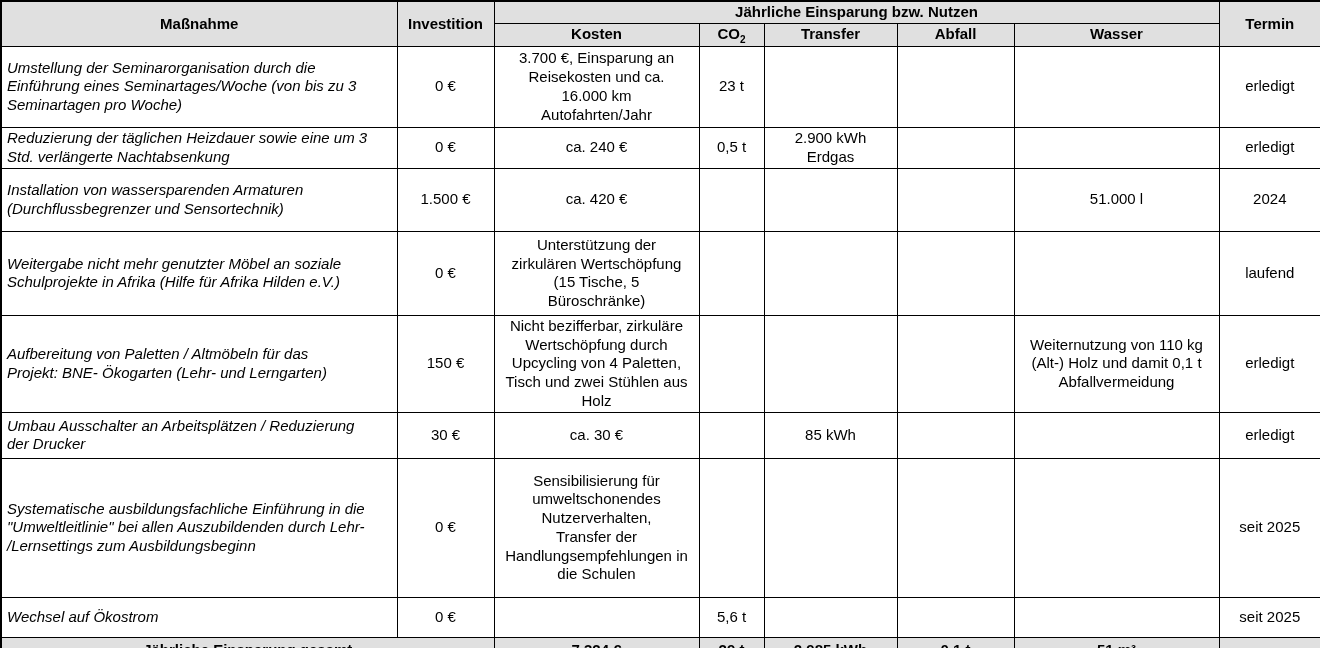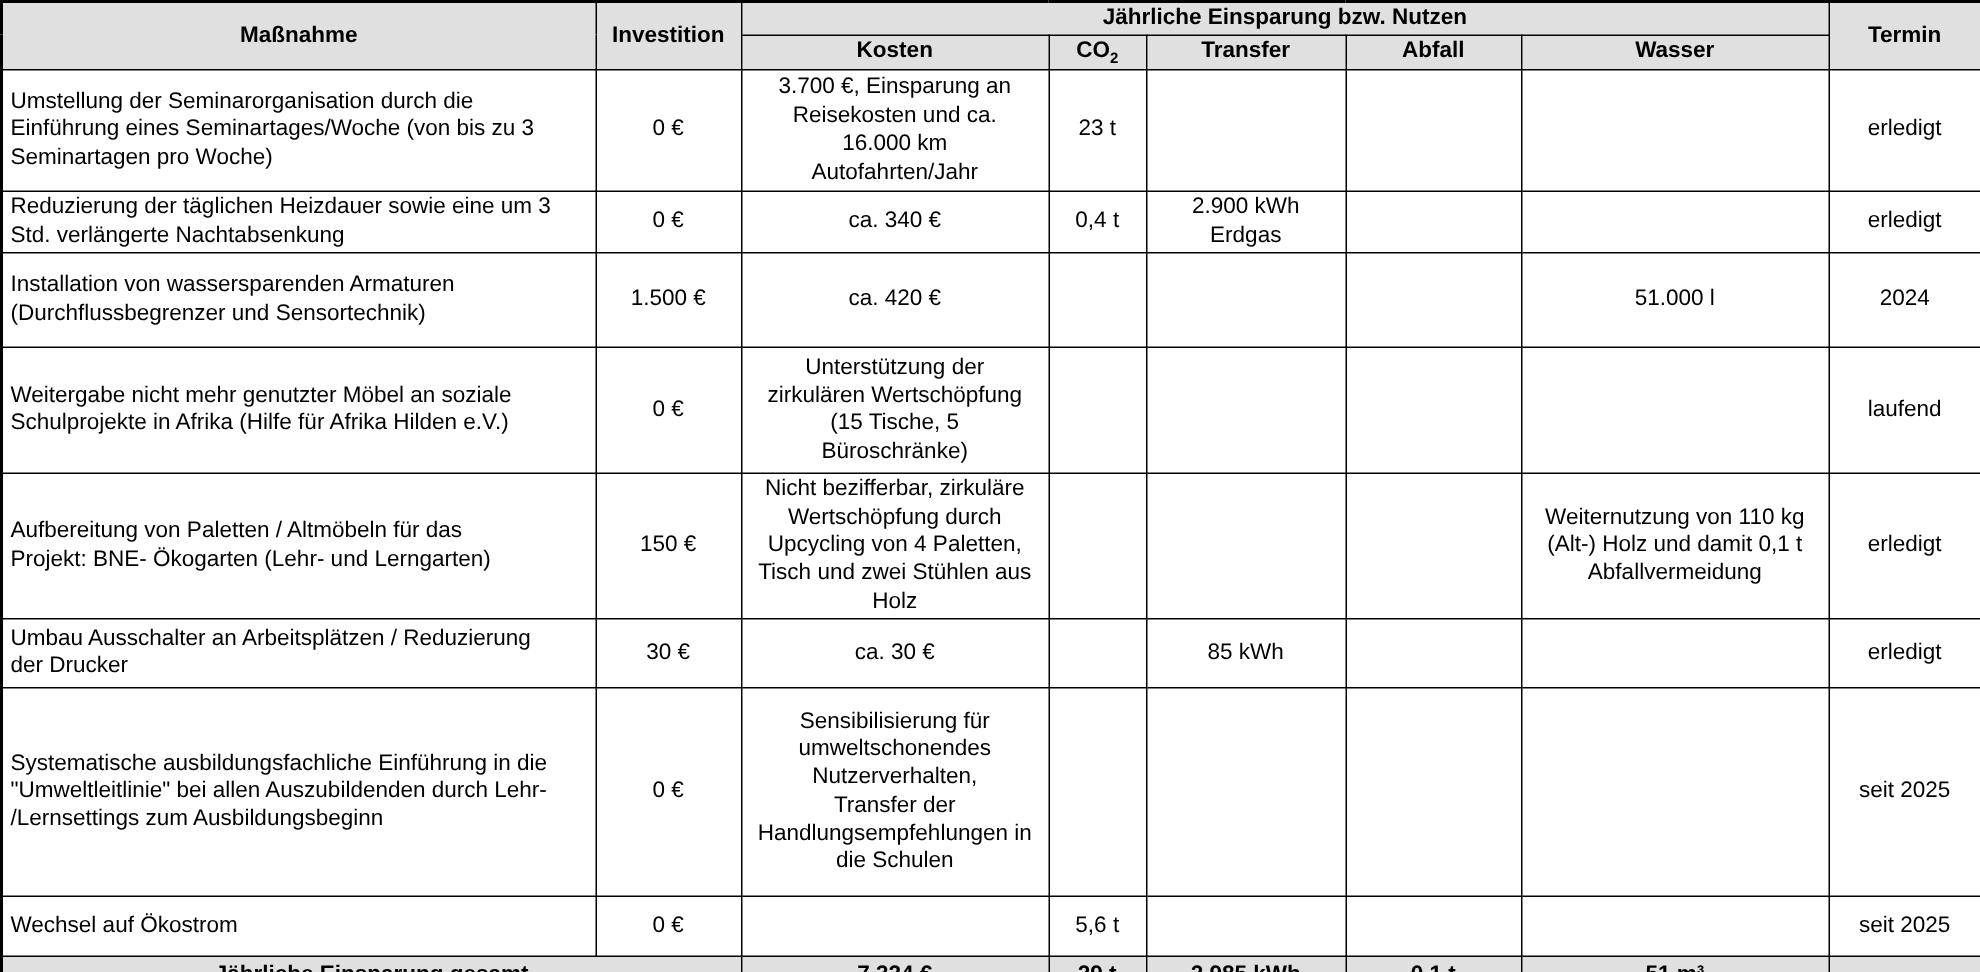--- a/index.html
+++ b/index.html
@@ -23,21 +23,21 @@
     vertical-align: middle;
     padding: 1px 3px;
     overflow: hidden;
     white-space: pre-line;
   }
   th {
     background: #e0e0e0;
     font-weight: bold;
     white-space: normal;
   }
-  td.left { text-align: left; padding-left: 5px; padding-right: 3px; }
+  td.left { text-align: left; padding-left: 5px; padding-right: 3px; font-style: italic; }
   tr.hrow { height: 22px; }
   tr.r0 { height: 81px; }
   tr.r1 { height: 41px; }
   tr.r2 { height: 63px; }
   tr.r3 { height: 84px; }
   tr.r4 { height: 97px; }
   tr.r5 { height: 46px; }
   tr.r6 { height: 139px; }
   tr.r7 { height: 40px; padding-left: 20px; }
   tr.total { height: 26px; }
@@ -90,22 +90,22 @@
       <td>23 t</td>
       <td></td>
       <td></td>
       <td></td>
       <td>erledigt</td>
     </tr>
     <tr class="r1">
       <td class="left">Reduzierung der täglichen Heizdauer sowie eine um 3
 Std. verlängerte Nachtabsenkung</td>
       <td>0 €</td>
-      <td>ca. 340 €</td>
-      <td>0,4 t</td>
+      <td>ca. 240 €</td>
+      <td>0,5 t</td>
       <td>2.900 kWh
 Erdgas</td>
       <td></td>
       <td></td>
       <td>erledigt</td>
     </tr>
     <tr class="r2">
       <td class="left">Installation von wassersparenden Armaturen
 (Durchflussbegrenzer und Sensortechnik)</td>
       <td>1.500 €</td>

